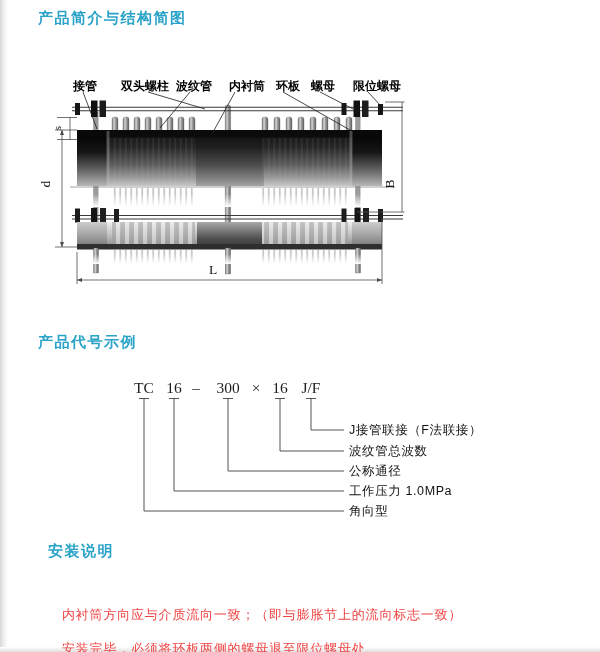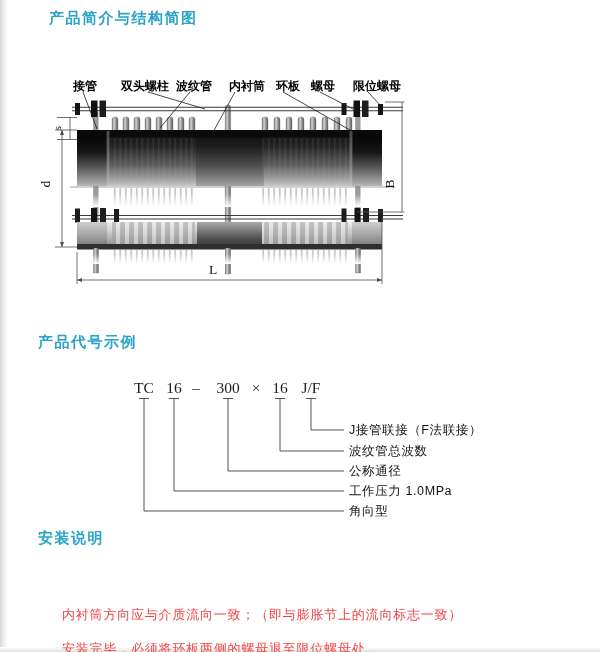--- a/index.html
+++ b/index.html
@@ -10,23 +10,23 @@
   }
   .edge-left{position:absolute;left:0;top:0;width:8px;height:652px;
     background:linear-gradient(to right,#d7d7d7 0,#eeeeee 45%,#ffffff 100%);}
   .edge-bottom{position:absolute;left:0;bottom:0;width:600px;height:5px;
     background:linear-gradient(to top,#e0e0e0 0,#ffffff 100%);}
   .sec-heading{
     position:absolute;left:38px;margin:0;
     font-size:15px;font-weight:bold;letter-spacing:1.5px;
     color:var(--accent,#2aa3c9);
   }
-  #h-intro{top:9px;margin-left:11px;}
+  #h-intro{top:9px;}
   #h-code{top:333px;}
-  #h-install{top:529px;}
+  #h-install{top:542px;margin-left:10px;}
   .diagram-svg{position:absolute;left:35px;top:62px;}
   .code-svg{position:absolute;left:120px;top:374px;}
   .install-line{
     position:absolute;left:54px;margin:8px;
     font-size:13px;color:#ef4444;letter-spacing:0.8px;white-space:nowrap;
   }
   #install-line-1{top:598px;}
   #install-line-2{top:632px;text-align:right;}
   svg text{font-family:"Liberation Sans","DejaVu Sans",sans-serif;}
   .part-label{font-size:12px;font-weight:bold;fill:#000;}

